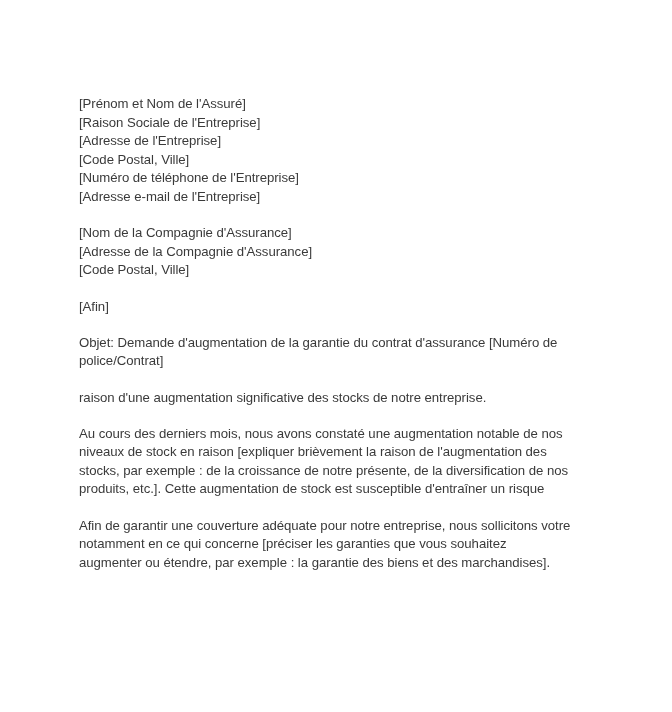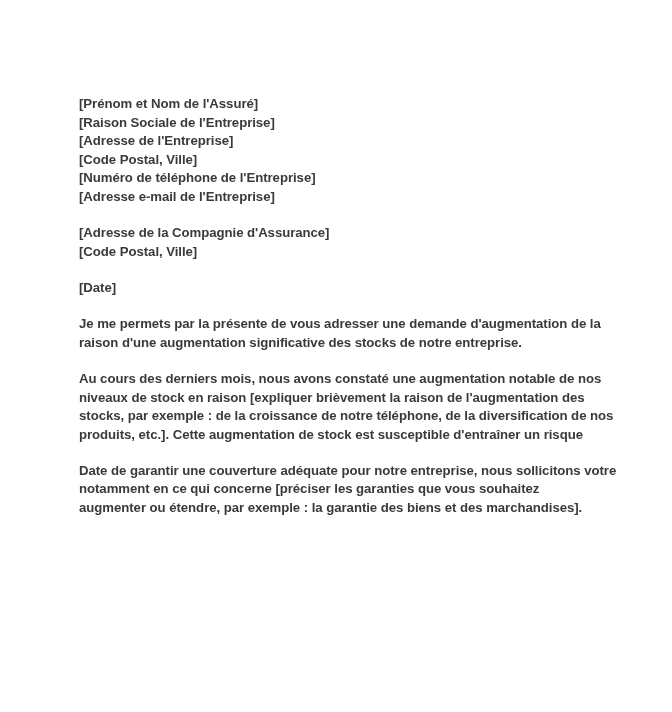--- a/index.html
+++ b/index.html
@@ -19,21 +19,20 @@
       top: 95px;
       width: 520px;
       font-family: "Liberation Sans", sans-serif;
       font-size: 13.2px;
       line-height: 18.6px;
       color: #3a3a3a;
       letter-spacing: -0.05px;
     }
     .block {
       margin: 0 0 17.6px 0;
-      font-weight: bold;
     }
     .line {
       display: block;
       white-space: nowrap;
     }
   </style>
 </head>
 <body>
 
 <div class="page">
@@ -41,41 +40,45 @@
   <div class="block">
     <span class="line">[Prénom et Nom de l'Assuré]</span>
     <span class="line">[Raison Sociale de l'Entreprise]</span>
     <span class="line">[Adresse de l'Entreprise]</span>
     <span class="line">[Code Postal, Ville]</span>
     <span class="line">[Numéro de téléphone de l'Entreprise]</span>
     <span class="line">[Adresse e-mail de l'Entreprise]</span>
   </div>
 
   <div class="block">
+    <span class="line">[Nom de la Compagnie d'Assurance]</span>
     <span class="line">[Adresse de la Compagnie d'Assurance]</span>
     <span class="line">[Code Postal, Ville]</span>
   </div>
 
   <div class="block">
-    <span class="line">[Date]</span>
+    <span class="line">[Afin]</span>
+  </div>
+
+  <div class="block">
+    <span class="line">Objet: Demande d'augmentation de la garantie du contrat d'assurance [Numéro de</span>
+    <span class="line">police/Contrat]</span>
   </div>
 
 
-
   <div class="block">
-    <span class="line">Je me permets par la présente de vous adresser une demande d'augmentation de la</span>
     <span class="line">raison d'une augmentation significative des stocks de notre entreprise.</span>
   </div>
 
   <div class="block">
     <span class="line">Au cours des derniers mois, nous avons constaté une augmentation notable de nos</span>
     <span class="line">niveaux de stock en raison [expliquer brièvement la raison de l'augmentation des</span>
-    <span class="line">stocks, par exemple : de la croissance de notre téléphone, de la diversification de nos</span>
+    <span class="line">stocks, par exemple : de la croissance de notre présente, de la diversification de nos</span>
     <span class="line">produits, etc.]. Cette augmentation de stock est susceptible d'entraîner un risque</span>
   </div>
 
   <div class="block">
-    <span class="line">Date de garantir une couverture adéquate pour notre entreprise, nous sollicitons votre</span>
+    <span class="line">Afin de garantir une couverture adéquate pour notre entreprise, nous sollicitons votre</span>
     <span class="line">notamment en ce qui concerne [préciser les garanties que vous souhaitez</span>
     <span class="line">augmenter ou étendre, par exemple : la garantie des biens et des marchandises].</span>
   </div>
 
 </div>
 
 </body></html>

